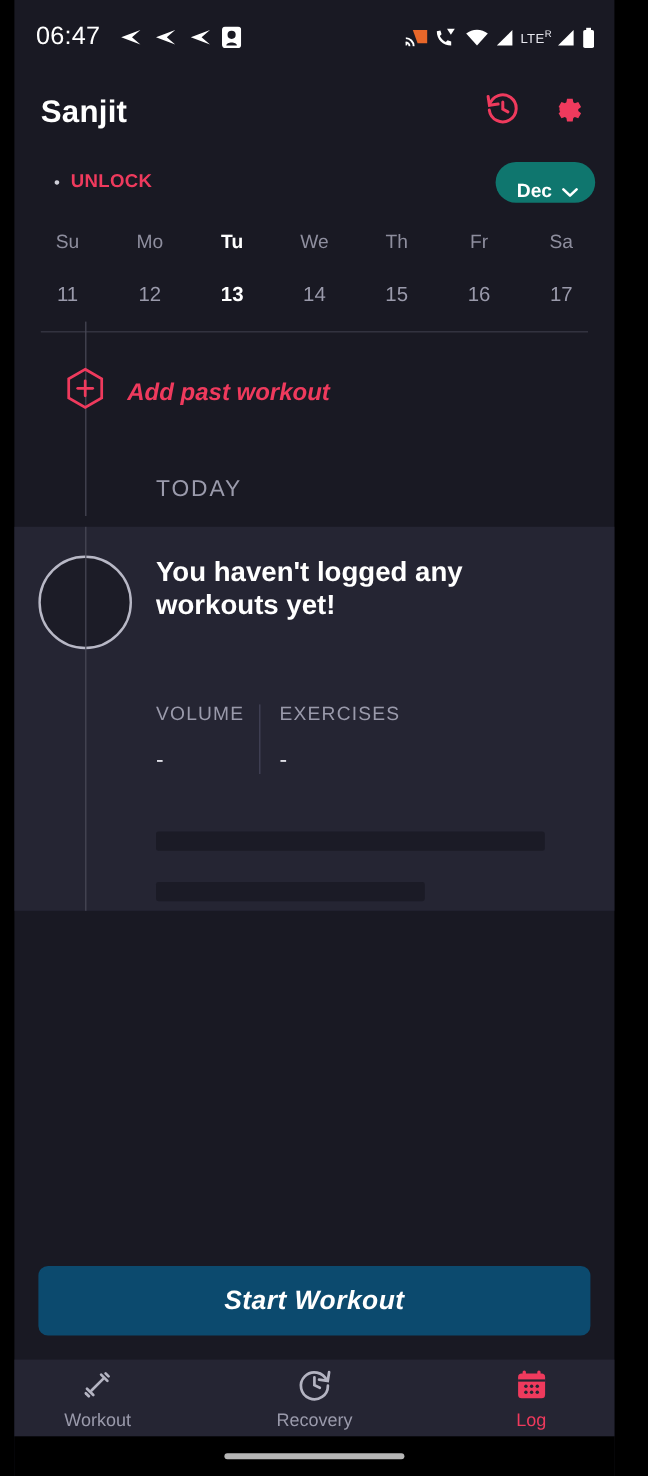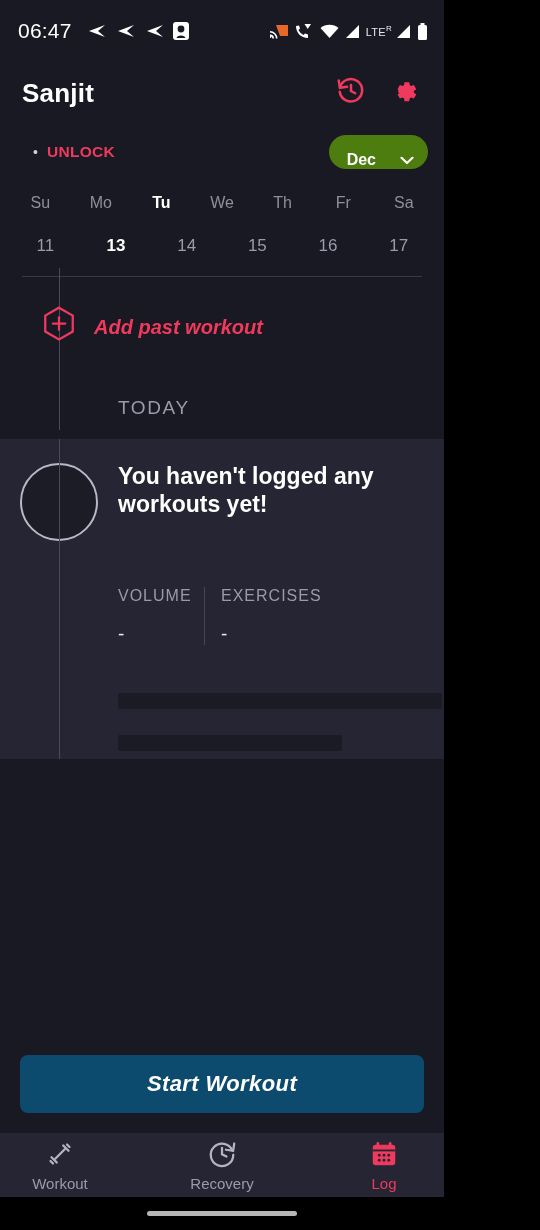--- a/index.html
+++ b/index.html
@@ -4,23 +4,23 @@
 <style>
   * { box-sizing: border-box; margin: 0; padding: 0; }
   html, body {
     width: 540px; height: 1230px;
     background: #000;
     font-family: "Liberation Sans", sans-serif;
     overflow: hidden;
   }
   #app {
     position: relative;
-    width: 444px; height: 1230px;
+    width: 500px; height: 1230px;
     background: #191923;
-    display: flex; flex-direction: column;
+    display: flex; flex-direction: column; margin-left: 12px;
   }
 
   
   .statusbar {
     height: 62px; flex: 0 0 62px;
     display: flex; align-items: center;
     padding: 0 16px 0 18px;
     color: #fff;
   }
   .sb-time { font-size: 21px; letter-spacing: .2px; color:#fff; }
@@ -42,25 +42,25 @@
   .trialbar {
     height: 56px; flex: 0 0 56px;
     display: flex; align-items: center;
     padding: 0 16px 0 24px;
   }
   .trial-text { font-size: 15.5px; font-weight: 700; color: #f2f2f7; }
   .trial-dot { color: #cfcfd8; margin: 0 9px; font-size: 14px; }
   .trial-unlock { font-size: 15.5px; font-weight: 700; color: #ef3a5d; letter-spacing:.3px;text-align:right; }
   .month-pill {
     margin-left: auto;
-    background: #4d7c0f;
+    background: #0f766e;
     border-radius: 20px;
     height: 34px;
     padding: 16px 14px 0 18px;
-    display: flex; align-items: center; gap: 24px;
+    display: flex; align-items: center; gap: 8px;
     color: #fff; font-size: 16px; font-weight: 600;
   }
 
   
   .weekstrip { padding: 0 10px; }
   .week-row { display: flex; }
   .week-cell { flex: 1; text-align: center; }
   .dow { font-size: 16px; color: #8e8e9e; padding: 14px 0 8px; }
   .dow.active { color: #ffffff; font-weight: 700; }
   .dnum { font-size: 17px; color: #9a9aab; padding: 16px 0 12px; }
@@ -273,20 +273,23 @@
       <div class="week-cell">
           <div class="dow">Fr</div>
         </div>
       <div class="week-cell">
           <div class="dow">Sa</div>
         </div>
     </div>
     <div class="week-row">
       <div class="week-cell">
           <div class="dnum">11</div>
+        </div>
+      <div class="week-cell">
+          <div class="dnum">12</div>
         </div>
       <div class="week-cell">
           <div class="dnum active">13</div>
         </div>
       <div class="week-cell">
           <div class="dnum">14</div>
         </div>
       <div class="week-cell">
           <div class="dnum">15</div>
         </div>

